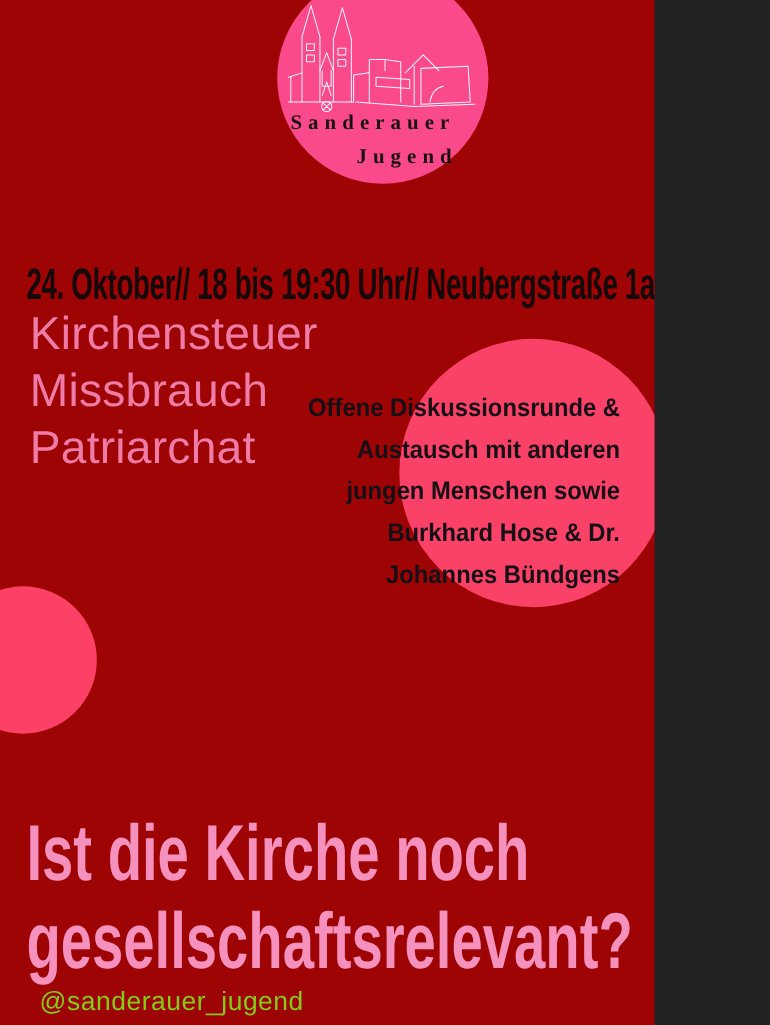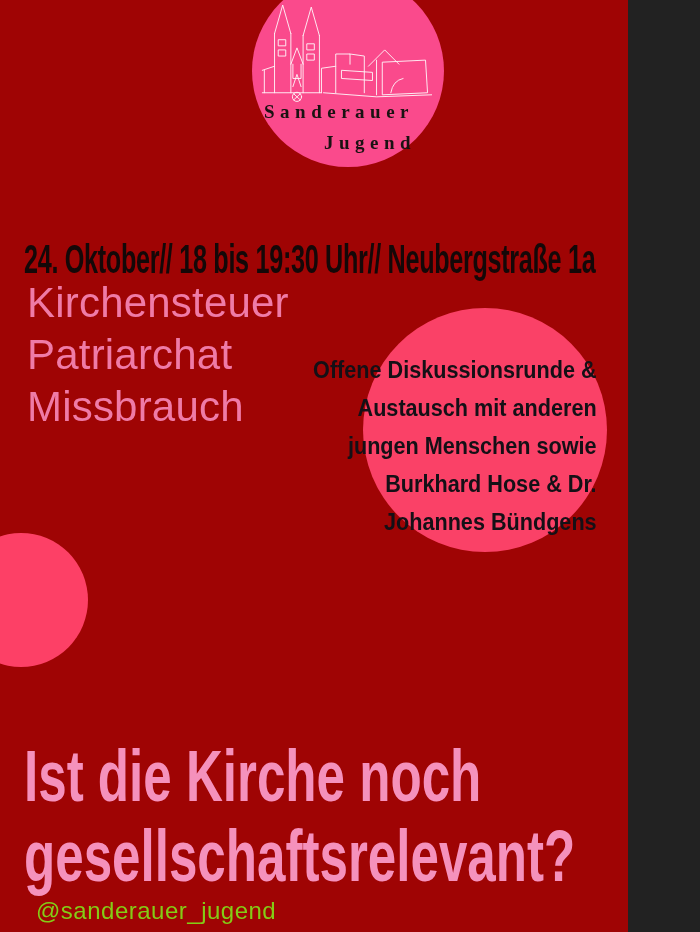--- a/index.html
+++ b/index.html
@@ -1,21 +1,22 @@
 <!DOCTYPE html>
 <html><head>
 <meta charset="utf-8">
 <style>
   html,body{margin:0;padding:0;background:#222;}
   .poster{
     position:relative;
-    width:628px;height:932px;
+    width:560px;height:932px;
     overflow:hidden;
     background:#9F0404;
     font-family:"Liberation Sans", sans-serif;
+    padding-left:35px;
   }
   .circle{position:absolute;border-radius:50%;}
   .logo-circle{left:252px;top:-25px;width:192px;height:192px;background:#FA4A8C;}
   .logo-art{position:absolute;left:8px;top:28px;width:178px;height:102px;}
   .logo-name{
     position:absolute;
     font-family:"Liberation Serif", serif;
     font-weight:700;font-size:19px;letter-spacing:5.5px;
     color:#1A1212;white-space:nowrap;
   }
@@ -98,22 +99,22 @@
       </g>
     </svg>
     <div class="logo-name l1">Sanderauer</div>
     <div class="logo-name l2">Jugend</div>
   </div>
 
   <div class="schedule">24. Oktober// 18 bis 19:30 Uhr// Neubergstraße 1a</div>
 
   <div class="topics">
     <div>Kirchensteuer</div>
+    <div>Missbrauch</div>
     <div>Patriarchat</div>
-    <div>Missbrauch</div>
   </div>
 
   <div class="circle deco-circle-left"></div>
 
   <div class="circle disc-circle"></div>
 
   <div class="description">
     <div>Offene Diskussionsrunde &amp;</div>
     <div>Austausch mit anderen</div>
     <div>jungen Menschen sowie</div>

